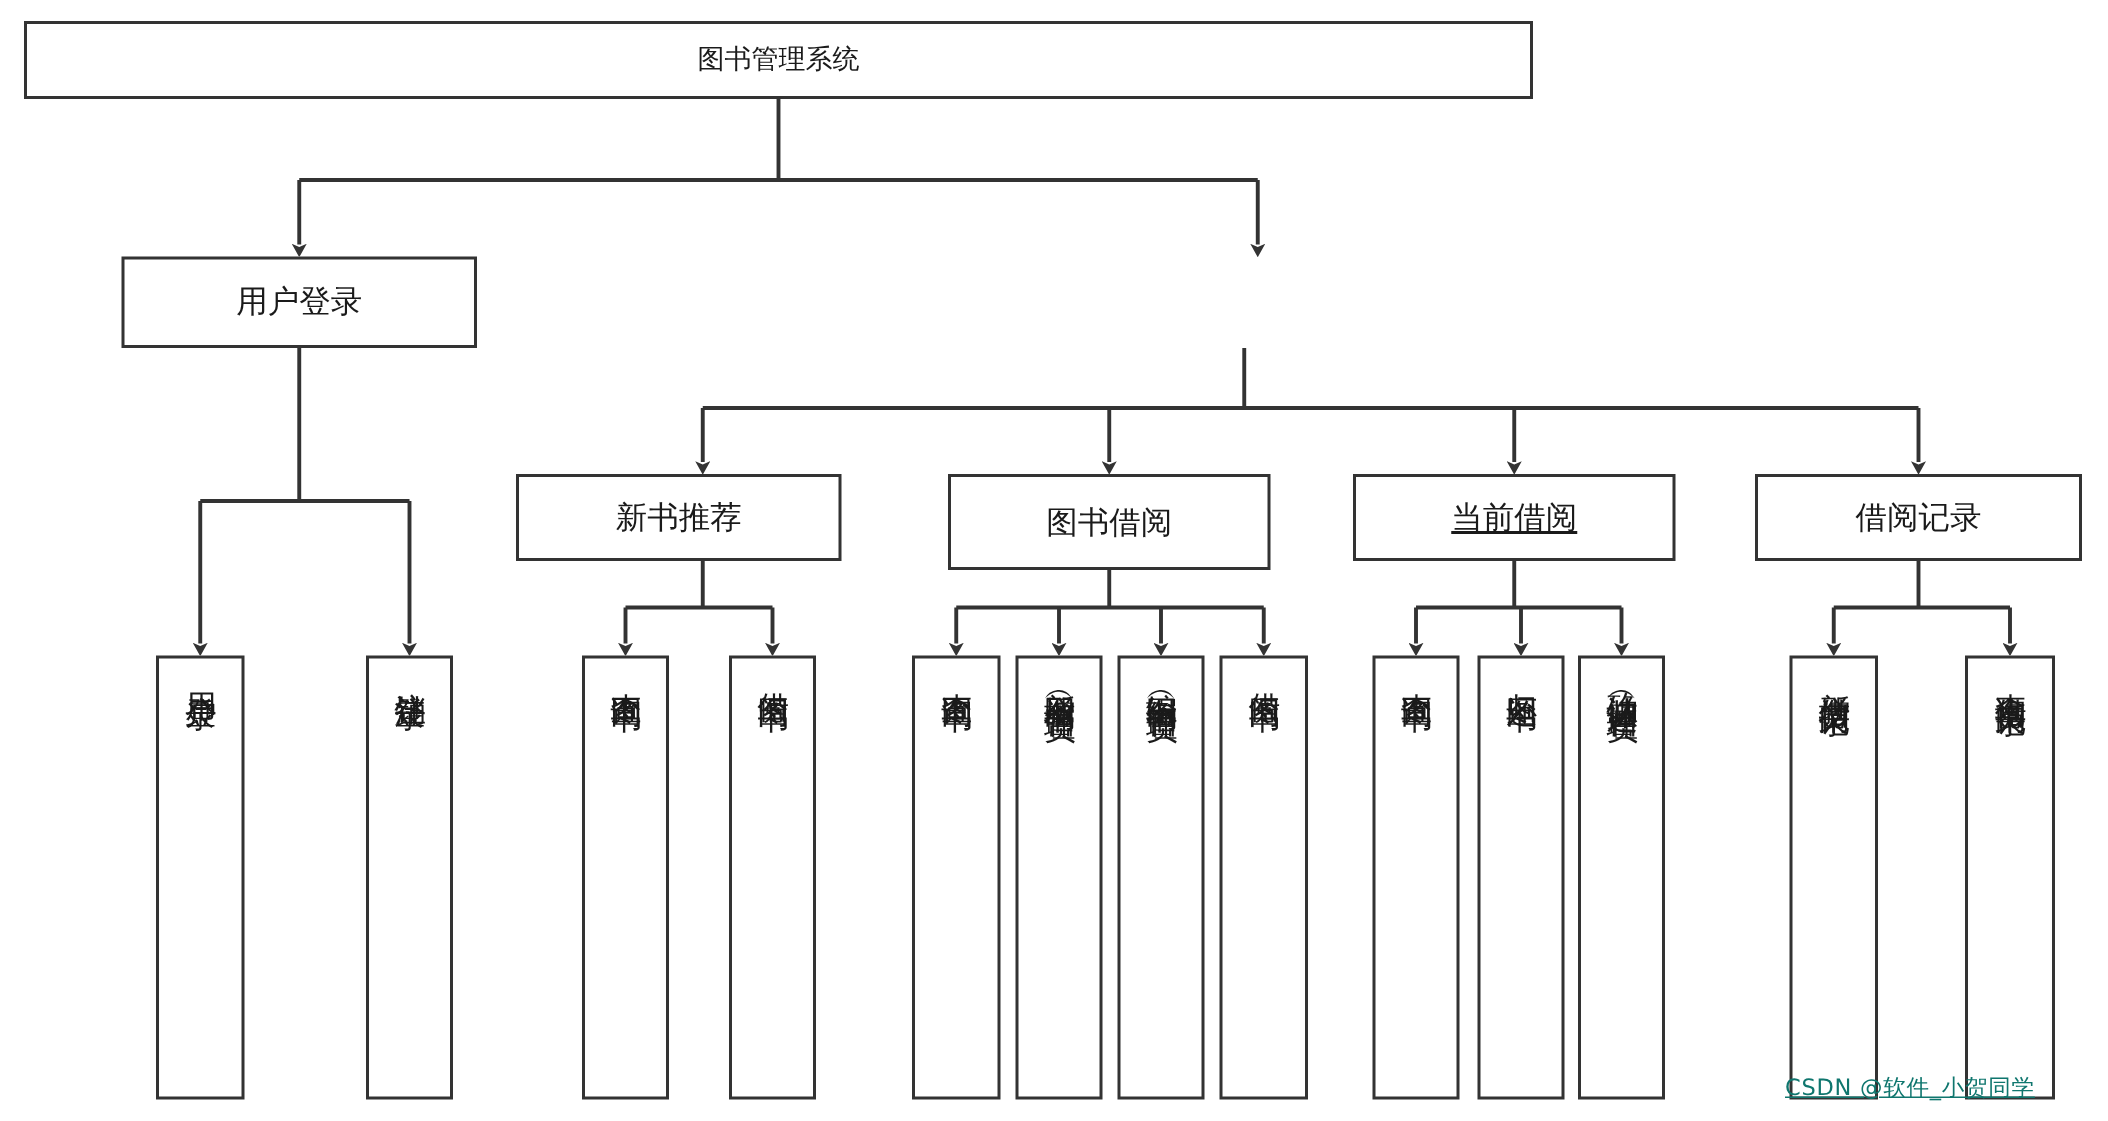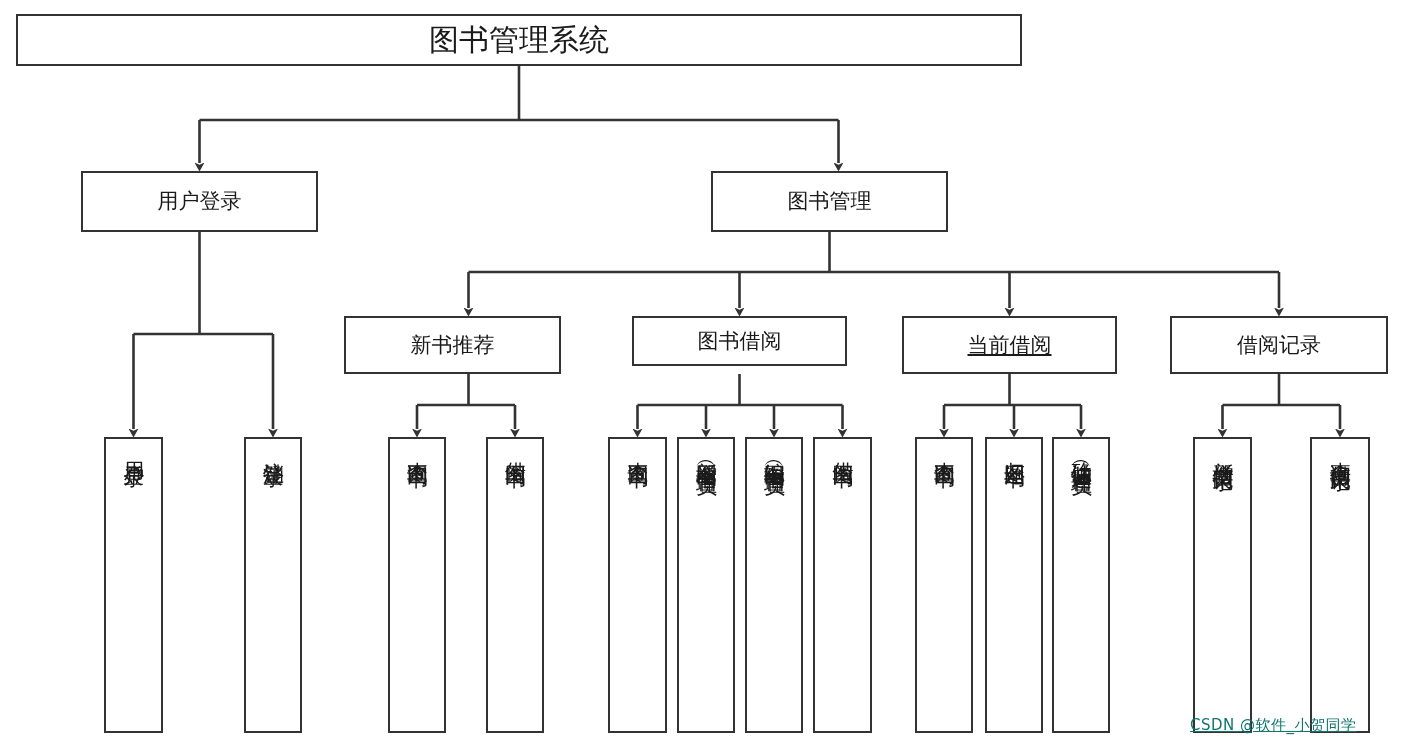--- a/index.html
+++ b/index.html
@@ -40,21 +40,21 @@
     display: block;
     text-align: center;
     line-height: 1.18;
     white-space: nowrap;
   }
   
   .node.horiz .node-label {
     font-size: 21px;
   }
   .node.root .node-label {
-    font-size: 30px;
+    font-size: 18px;
   }
   
   .node.vert {
     padding: 6px 0;
     align-items: flex-start;
     justify-content: center;
   }
   .node.vert .node-label {
     writing-mode: vertical-rl;
     text-orientation: upright;
@@ -130,28 +130,25 @@
     </g>
   </svg>
 
   <div class="node horiz root" style="left: 16px; top: 14px; width: 1006px; height: 52px;">
     <span class="node-label">图书管理系统</span>
   </div>
 
   <div class="node horiz" style="left: 81px; top: 171px; width: 237px; height: 61px;">
     <span class="node-label">用户登录</span>
   </div>
-  <div class="node horiz" style="left: 711px; top: 171px; width: 237px; height: 61px;">
-    <span class="node-label">图书管理</span>
-  </div>
 
   <div class="node horiz" style="left: 344px; top: 316px; width: 217px; height: 58px;">
     <span class="node-label">新书推荐</span>
   </div>
-  <div class="node horiz" style="left: 632px; top: 316px; width: 215px; height: 50px;">
+  <div class="node horiz" style="left: 632px; top: 316px; width: 215px; height: 64px;">
     <span class="node-label">图书借阅</span>
   </div>
   <div class="node horiz" style="left: 902px; top: 316px; width: 215px; height: 58px; text-decoration: underline;">
     <span class="node-label">当前借阅</span>
   </div>
   <div class="node horiz" style="left: 1170px; top: 316px; width: 218px; height: 58px;">
     <span class="node-label">借阅记录</span>
   </div>
 
   <div class="node vert" style="left: 104px; top: 437px; width: 59px; height: 296px;">

